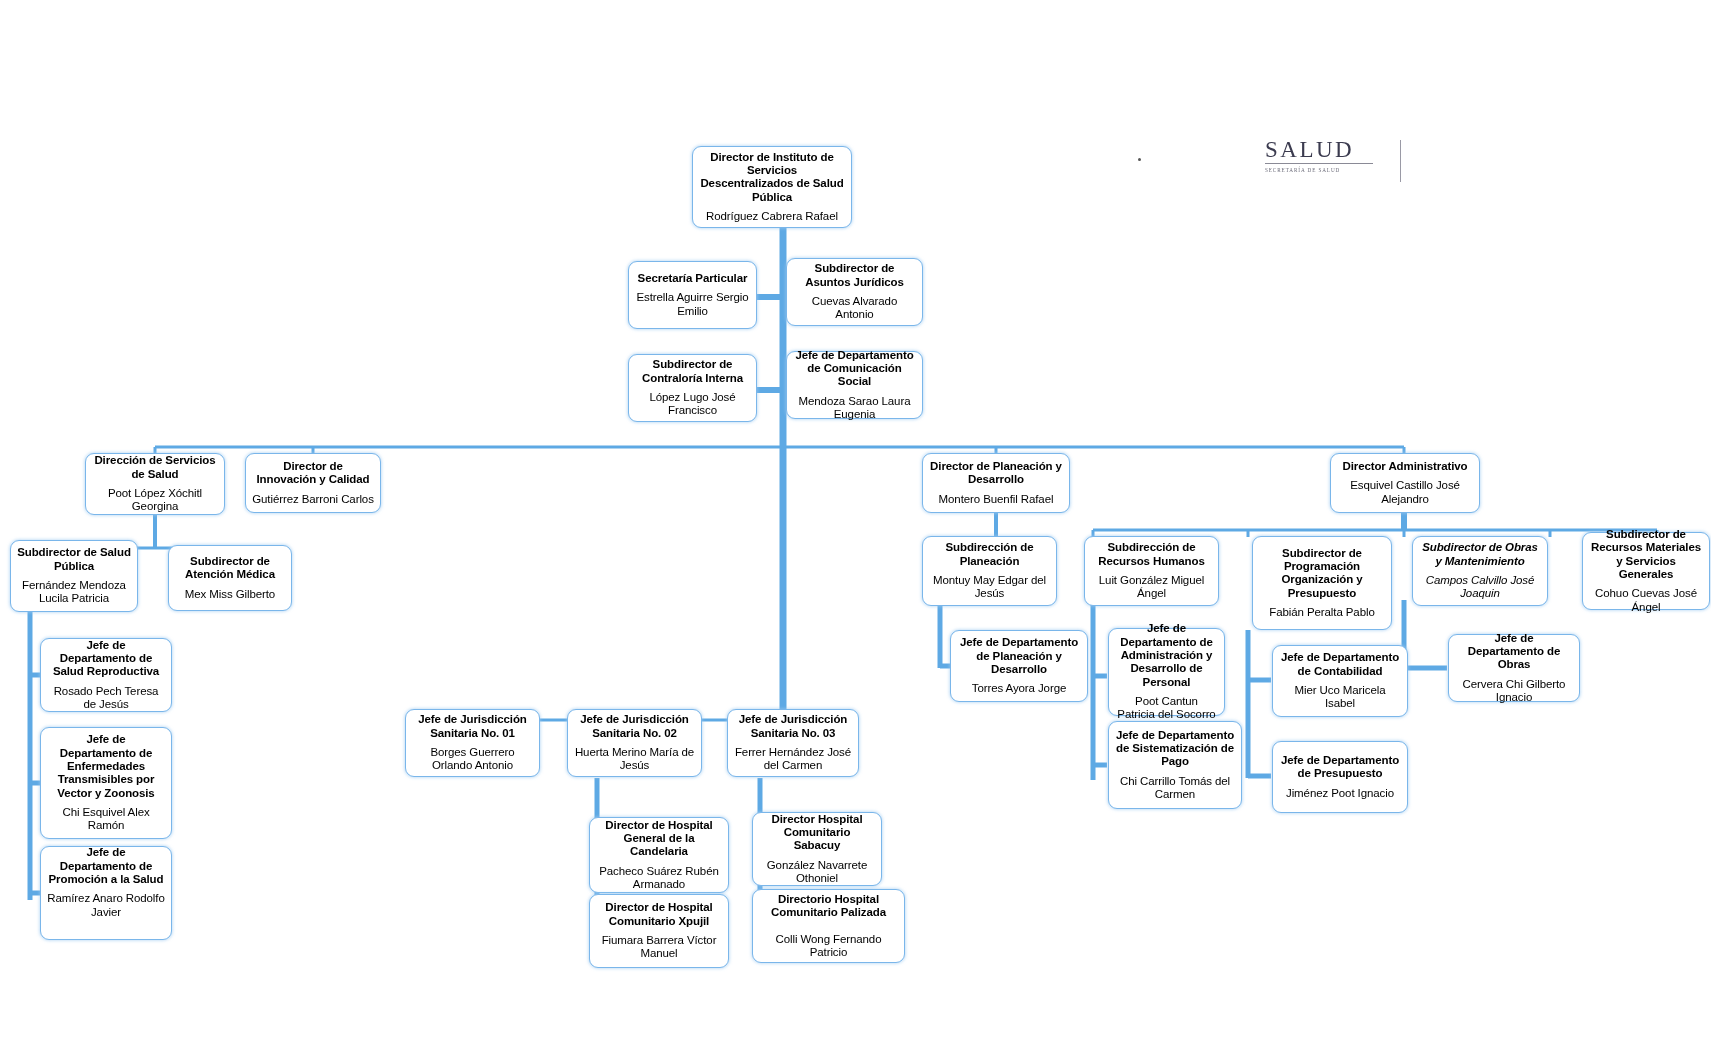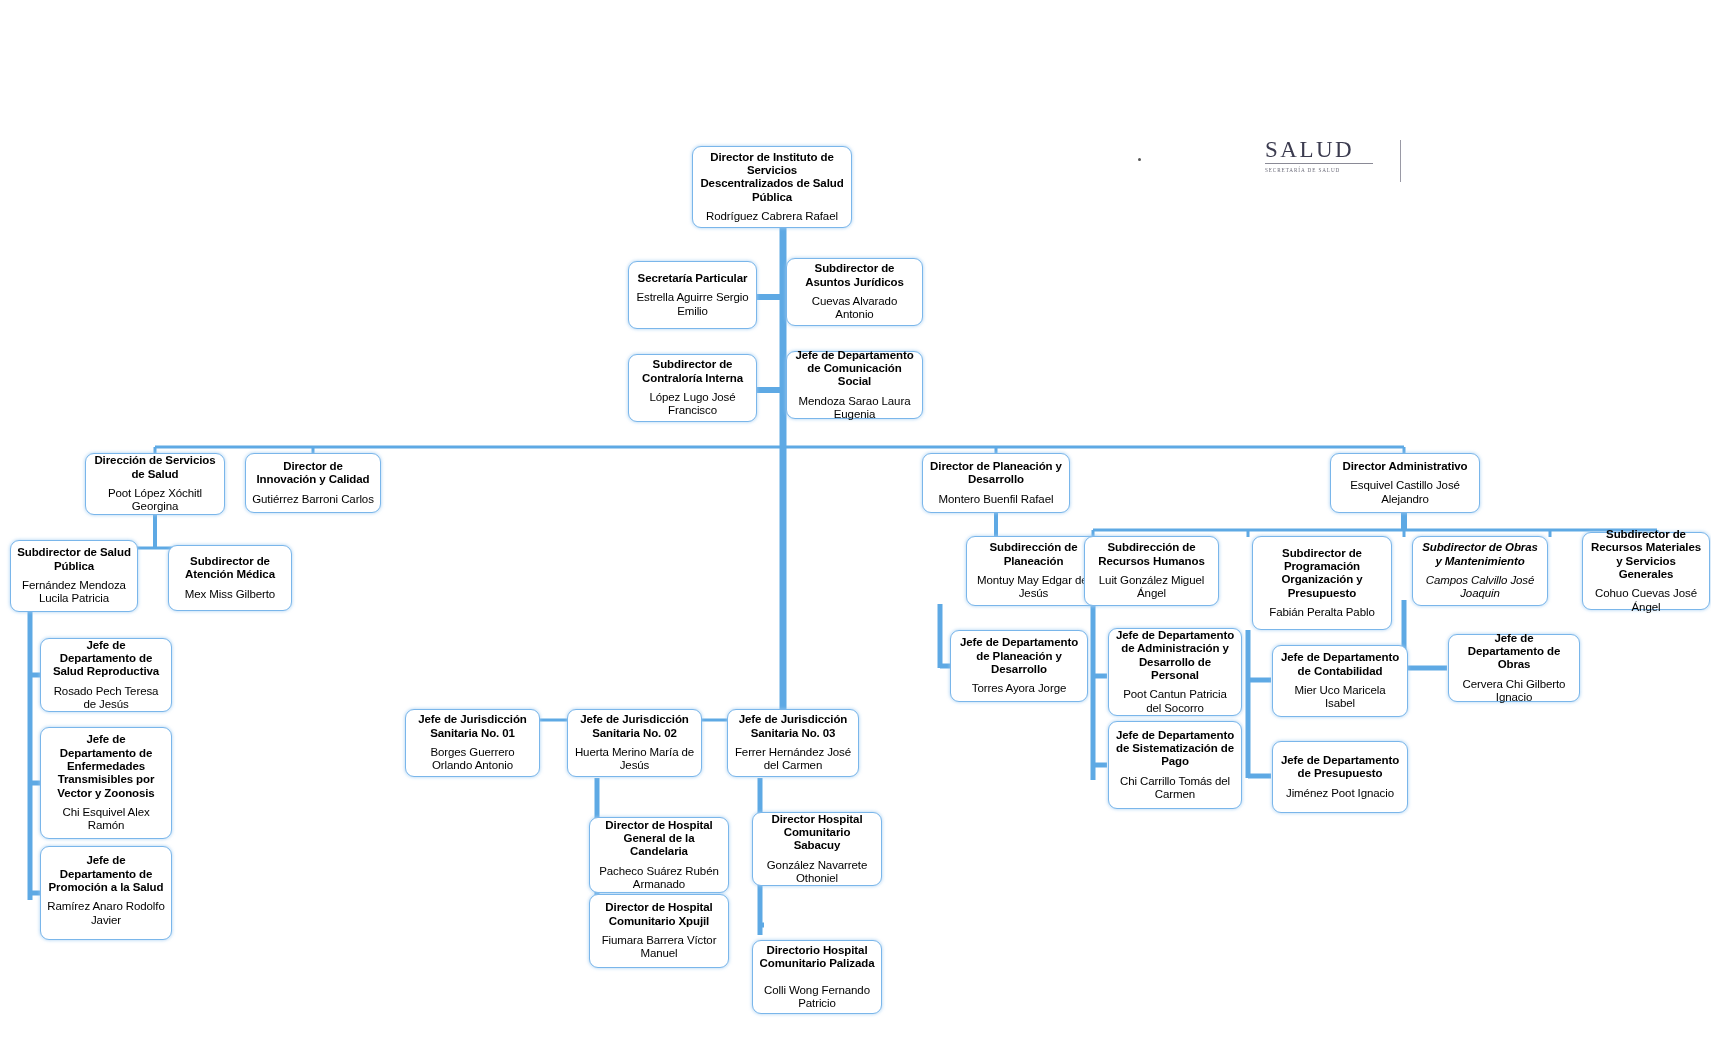--- a/index.html
+++ b/index.html
@@ -20,21 +20,21 @@
     box-sizing:border-box;
     border:1.6px solid #7ab6ea;
     border-radius:9px;
     background:#ffffff;
     box-shadow:0 0 3px 1px rgba(155,200,240,.55);
     display:flex;
     flex-direction:column;
     align-items:center;
     justify-content:center;
     text-align:center;
-    padding:12px 6px;
+    padding:20px 6px;
     z-index:5;
   }
   .title{
     font-weight:bold;
     font-size:11.5px;
     line-height:1.16;
     letter-spacing:-.1px;
   }
   .person{
     font-weight:normal;
@@ -240,51 +240,51 @@
   <div class="node" style="left:589px;top:894px;width:140px;height:74px;">
     <div class="title">Director de Hospital Comunitario Xpujil</div>
     <div class="person">Fiumara Barrera Víctor Manuel</div>
   </div>
 
   <div class="node" style="left:752px;top:812px;width:130px;height:74px;">
     <div class="title">Director Hospital Comunitario Sabacuy</div>
     <div class="person">González Navarrete Othoniel</div>
   </div>
 
-  <div class="node" style="left:752px;top:940px;width:130px;height:74px;gap:7px;">
+  <div class="node" style="left:752px;top:889px;width:153px;height:74px;gap:7px;">
     <div class="title">Directorio Hospital Comunitario Palizada</div>
     <div class="person">Colli Wong Fernando Patricio</div>
   </div>
 
   <div class="node" style="left:922px;top:453px;width:148px;height:60px;">
     <div class="title">Director de Planeación y Desarrollo</div>
     <div class="person">Montero Buenfil Rafael</div>
   </div>
 
-  <div class="node" style="left:922px;top:536px;width:135px;height:70px;margin-left:44px;">
+  <div class="node" style="left:922px;top:536px;width:135px;height:70px;">
     <div class="title">Subdirección de Planeación</div>
     <div class="person">Montuy May Edgar del Jesús</div>
   </div>
 
   <div class="node" style="left:950px;top:630px;width:138px;height:72px;">
     <div class="title">Jefe de Departamento de Planeación y Desarrollo</div>
     <div class="person">Torres Ayora Jorge</div>
   </div>
 
   <div class="node" style="left:1330px;top:453px;width:150px;height:60px;">
     <div class="title">Director Administrativo</div>
     <div class="person">Esquivel Castillo José Alejandro</div>
   </div>
 
   <div class="node" style="left:1084px;top:536px;width:135px;height:70px;">
     <div class="title">Subdirección de Recursos Humanos</div>
     <div class="person">Luit González Miguel Ángel</div>
   </div>
 
-  <div class="node" style="left:1108px;top:628px;width:134px;height:88px;">
+  <div class="node" style="left:1108px;top:628px;width:117px;height:88px;">
     <div class="title">Jefe de Departamento de Administración y Desarrollo de Personal</div>
     <div class="person">Poot Cantun Patricia del Socorro</div>
   </div>
 
   <div class="node" style="left:1108px;top:721px;width:134px;height:88px;">
     <div class="title">Jefe de Departamento de Sistematización de Pago</div>
     <div class="person">Chi Carrillo Tomás del Carmen</div>
   </div>
 
   <div class="node" style="left:1252px;top:536px;width:140px;height:94px;">

